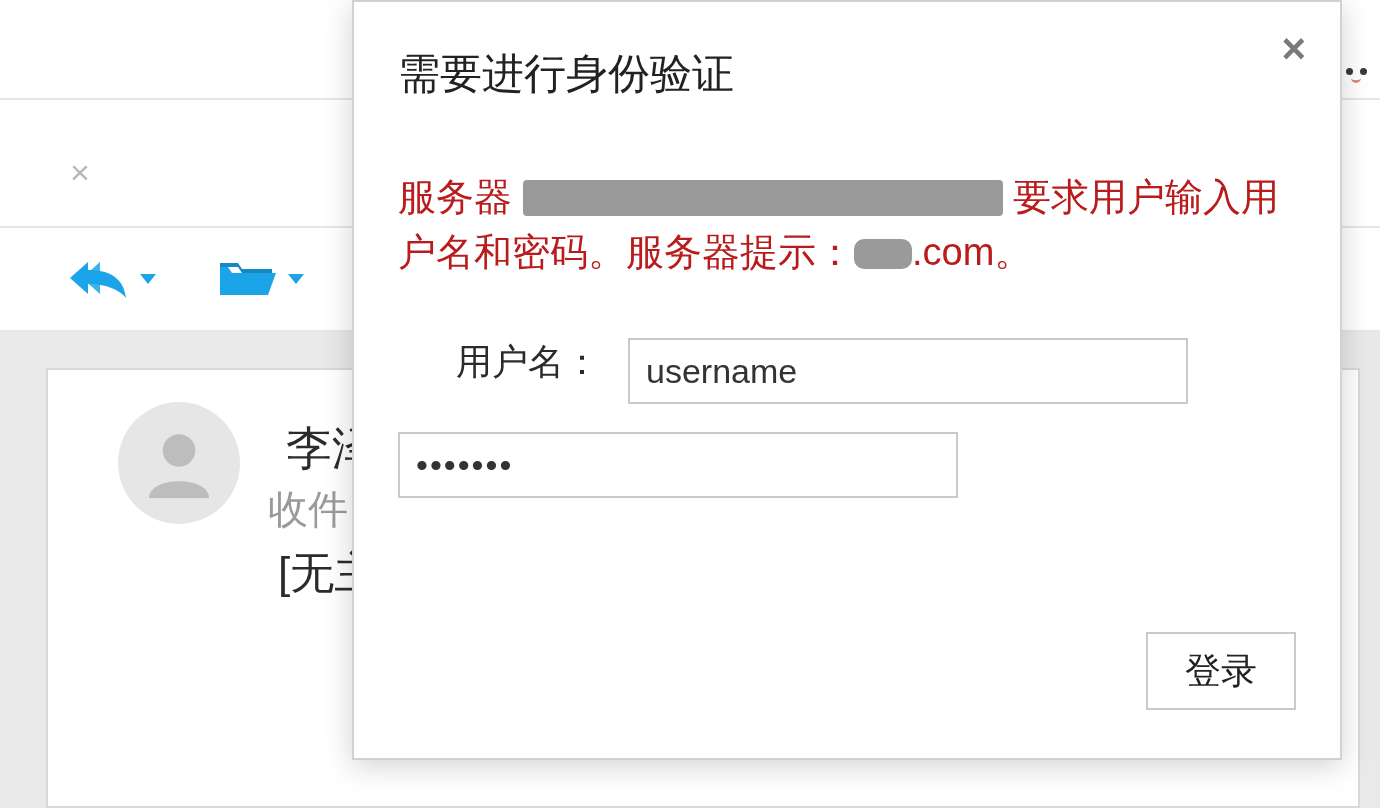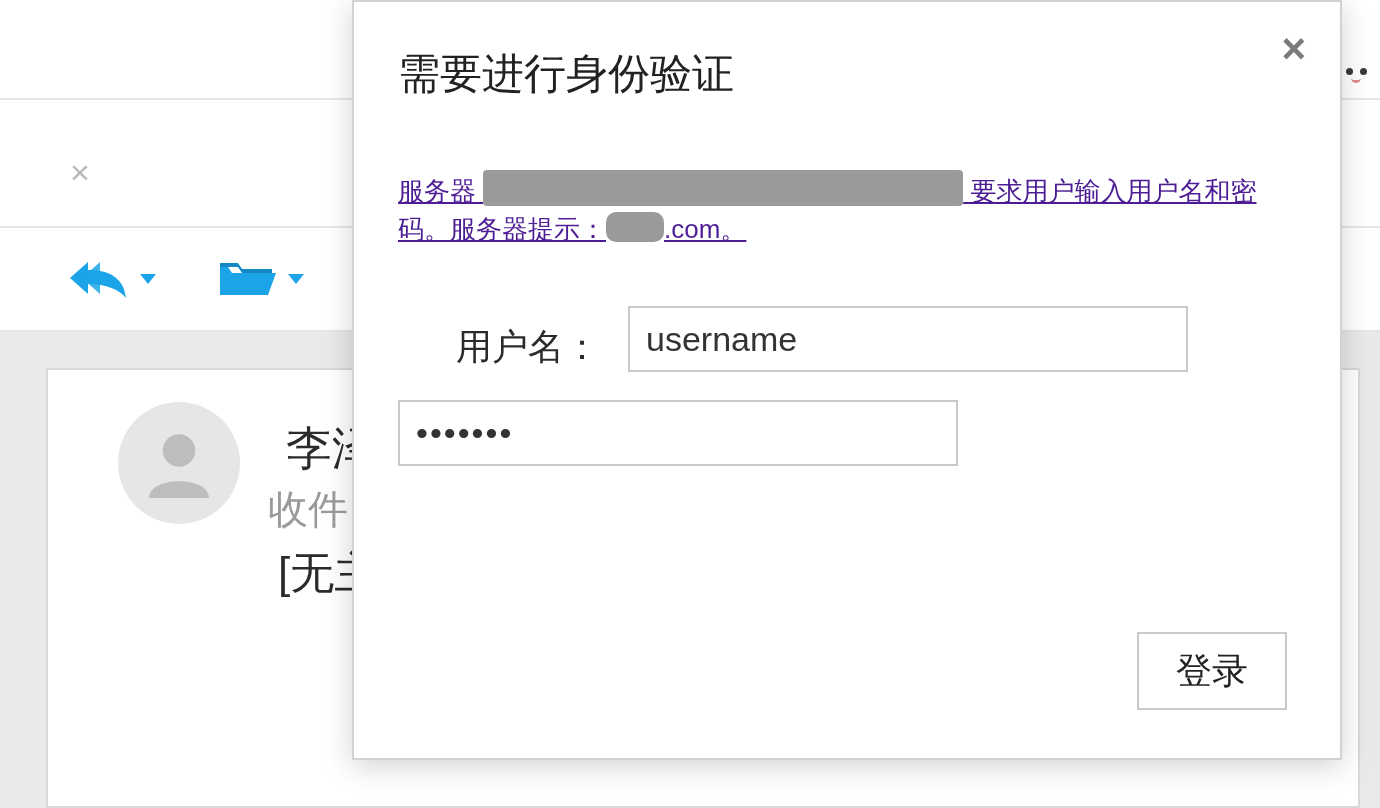--- a/index.html
+++ b/index.html
@@ -153,25 +153,24 @@
     }
 
     .modal-title {
       font-size: 42px;
       color: #222;
       margin-top: 16px;
       margin-bottom: 68px;
     }
 
     .modal-desc {
-      font-size: 26px;
-      color: #4c1d95;
+      font-size: 38px;
+      color: #b91c1c;
       line-height: 1.45;
       margin-bottom: 58px;
-      text-decoration: underline;
     }
 
     .modal-desc .redacted-long {
       display: inline-block;
       width: 480px;
       height: 36px;
       background: #9a9a9a;
       border-radius: 4px;
       vertical-align: -6px;
     }
@@ -179,21 +178,21 @@
       display: inline-block;
       width: 58px;
       height: 30px;
       background: #9a9a9a;
       border-radius: 10px;
       vertical-align: -4px;
     }
 
     .form-row {
       display: flex;
-      align-items: flex-end;
+      align-items: flex-start;
       margin-bottom: 28px;
     }
     .form-label {
       width: 230px;
       text-align: right;
       padding-right: 28px;
       font-size: 36px;
       color: #2b2b2b;
     }
     .form-input {
@@ -205,21 +204,21 @@
       color: #333;
       font-family: inherit;
       outline: none;
     }
     .form-input[type="password"] {
       letter-spacing: 2px;
     }
 
     .button-row {
       position: absolute;
-      right: 53px;
+      right: 44px;
       bottom: 48px;
       display: flex;
       gap: 30px;
     }
     .btn {
       min-width: 150px;
       height: 78px;
       border: 2px solid #c9c9c9;
       background: #ffffff;
       font-size: 36px;

